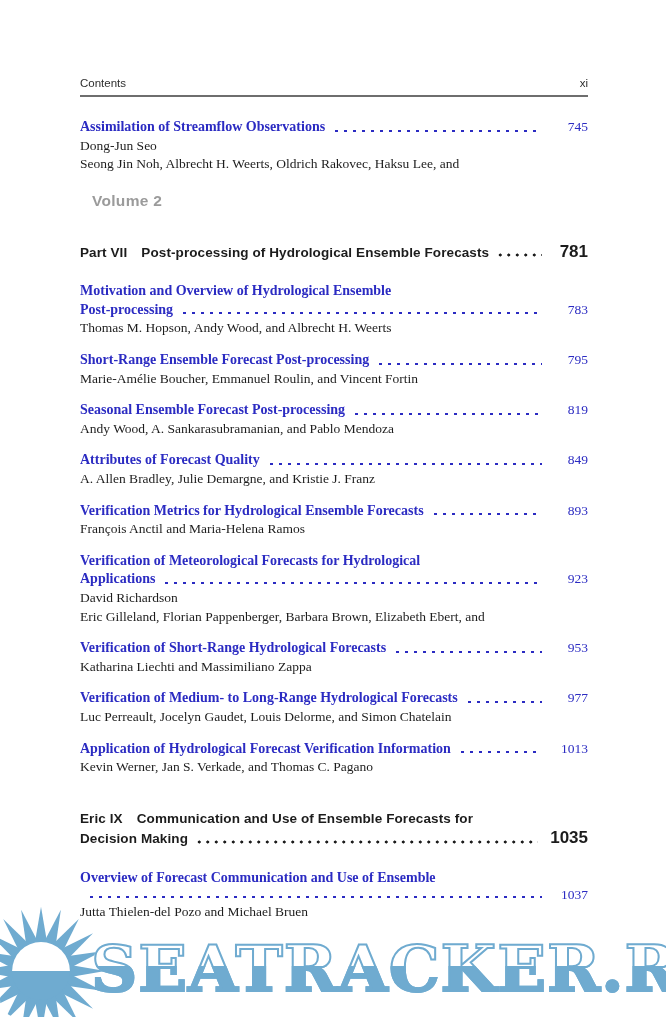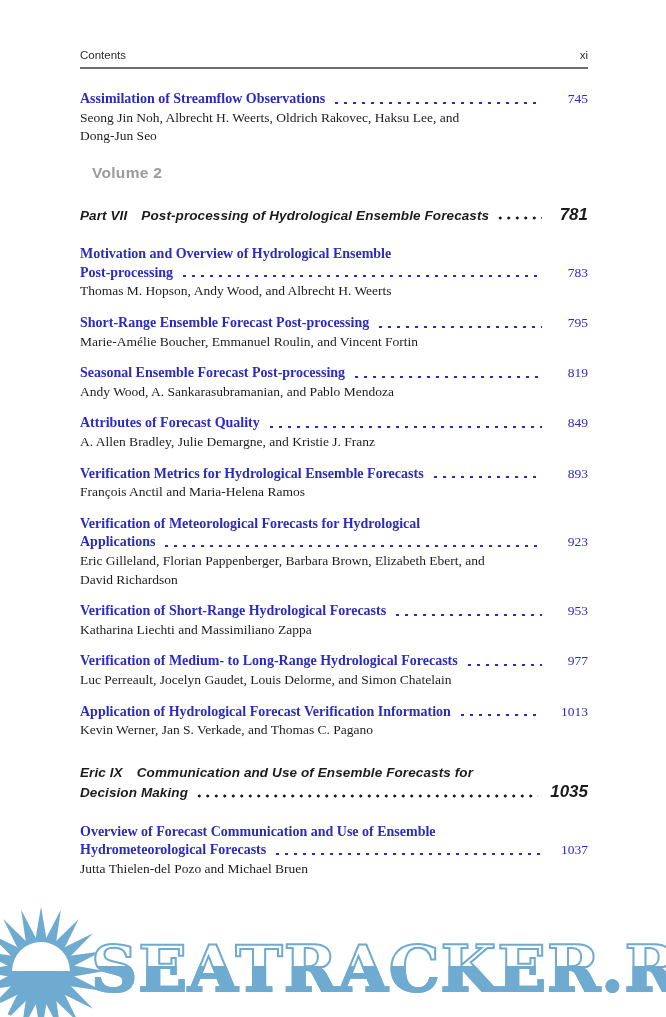--- a/index.html
+++ b/index.html
@@ -3,42 +3,42 @@
 <meta charset="utf-8">
 <style>
   html, body { margin: 0; padding: 0; background: #ffffff; }
   .page {
     position: relative;
     width: 666px;
     height: 1017px;
     background: #ffffff;
     overflow: hidden;
     box-sizing: border-box;
-    padding: 49px 78px 0 80px;
+    padding: 77px 78px 0 80px;
     font-family: "Liberation Serif", serif;
     color: #1d1d1d;
     border-radius: 17px;
   }
   
   .page-header {
     display: flex;
     justify-content: space-between;
     align-items: baseline;
     font-family: "Liberation Sans", sans-serif;
     font-size: 11.5px;
     color: #2e2e2e;
     margin-bottom: 6px;
   }
   .rule {
     border-top: 2.5px solid #6e6e6e;
     margin-bottom: 21px;
   }
   
   .entry { margin: 0 0 13px 0; }
-  .entry.part { margin: 23px 0 20px 0; font-style: italic; }
+  .entry.part { margin: 32px 0 20px 0; }
   .entry.volume { margin: 18px 0 18px 0; }
   .title-row { display: flex; align-items: baseline; }
   .chapter .title-text {
     font-family: "Liberation Serif", serif;
     font-weight: bold;
     font-size: 14px;
     line-height: 18.6px;
     color: var(--blue);
   }
   .chapter .page-num {
@@ -125,22 +125,22 @@
   </header>
   <div class="rule"></div>
 
   <main id="toc">
       <div class="entry chapter">
         <div class="title-row">
           <span class="title-text">Assimilation of Streamflow Observations</span>
           <span class="dot-leader"></span>
           <span class="page-num">745</span>
         </div>
+        <div class="authors">Dong-Jun Seo</div>
         <div class="authors">Seong Jin Noh, Albrecht H. Weerts, Oldrich Rakovec, Haksu Lee, and</div>
-        <div class="authors">Dong-Jun Seo</div>
       </div>
       <div class="entry volume">
         <div class="volume-heading">Volume 2</div>
       </div>
       <div class="entry part">
         <div class="title-row">
           <span class="part-label">Part VII</span>
           <span class="title-text">Post-processing of Hydrological Ensemble Forecasts</span>
           <span class="dot-leader"></span>
           <span class="page-num">781</span>
@@ -191,22 +191,22 @@
       </div>
       <div class="entry chapter">
         <div class="title-row">
           <span class="title-text">Verification of Meteorological Forecasts for Hydrological</span>
         </div>
         <div class="title-row">
           <span class="title-text">Applications</span>
           <span class="dot-leader"></span>
           <span class="page-num">923</span>
         </div>
+        <div class="authors">David Richardson</div>
         <div class="authors">Eric Gilleland, Florian Pappenberger, Barbara Brown, Elizabeth Ebert, and</div>
-        <div class="authors">David Richardson</div>
       </div>
       <div class="entry chapter">
         <div class="title-row">
           <span class="title-text">Verification of Short-Range Hydrological Forecasts</span>
           <span class="dot-leader"></span>
           <span class="page-num">953</span>
         </div>
         <div class="authors">Katharina Liechti and Massimiliano Zappa</div>
       </div>
       <div class="entry chapter">
@@ -234,21 +234,20 @@
           <span class="title-text">Decision Making</span>
           <span class="dot-leader"></span>
           <span class="page-num">1035</span>
         </div>
       </div>
       <div class="entry chapter">
         <div class="title-row">
           <span class="title-text">Overview of Forecast Communication and Use of Ensemble</span>
         </div>
         <div class="title-row">
-          <span class="title-text">Hydrometeorological Forecasts</span>
           <span class="dot-leader"></span>
           <span class="page-num">1037</span>
         </div>
         <div class="authors">Jutta Thielen-del Pozo and Michael Bruen</div>
       </div>
     </main>
 
   <div class="watermark">
     <svg class="sun" width="150" height="150" viewBox="-70 -70 140 140" aria-hidden="true">
       <g fill="currentColor">

